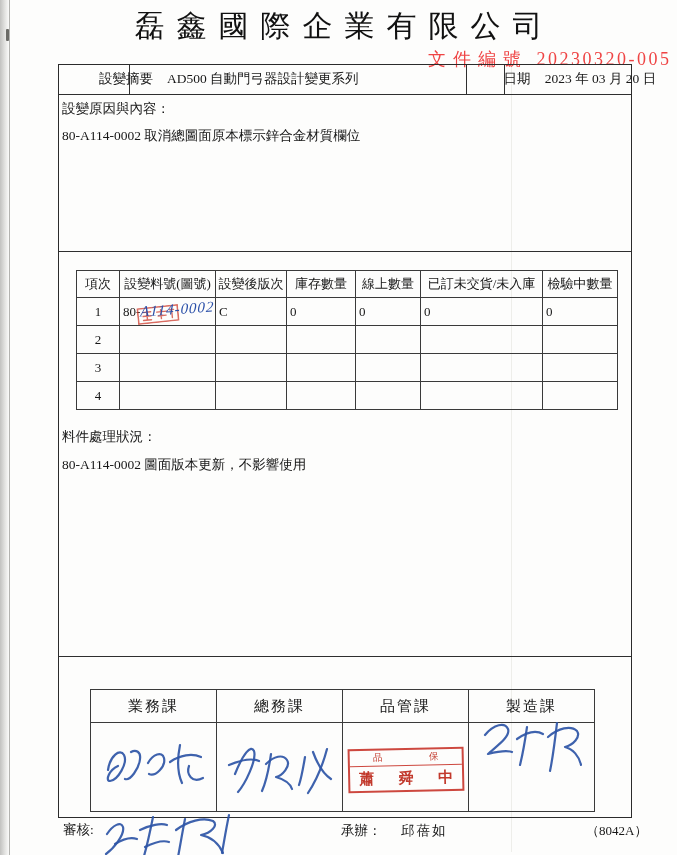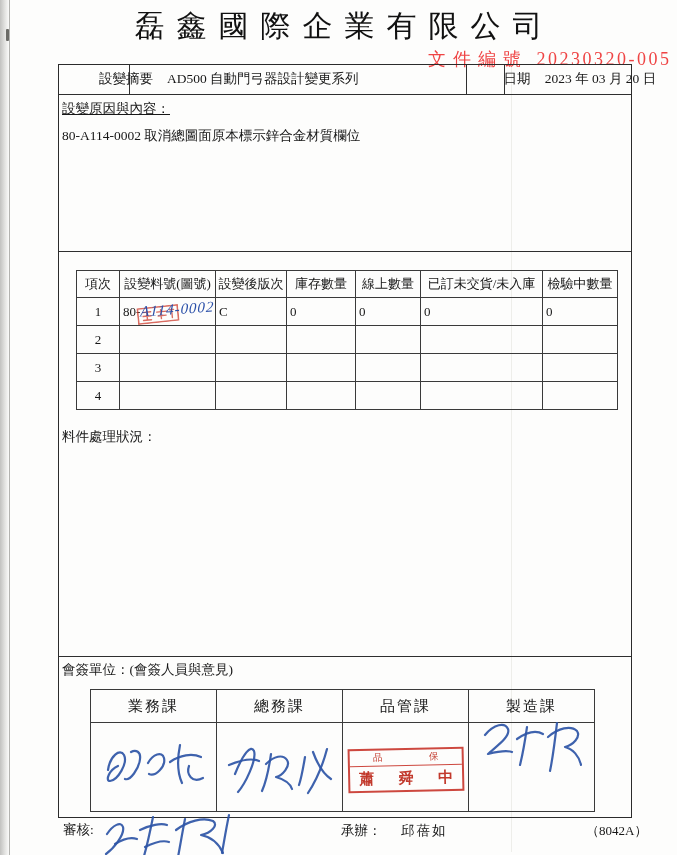--- a/index.html
+++ b/index.html
@@ -22,21 +22,21 @@
   .outer-box{left:58px;top:64px;width:574px;height:754px;border:1.6px solid #2b2b2b;box-sizing:border-box;}
   .hline{position:absolute;left:0;width:100%;height:0;border-top:1.4px solid #2f2f2f;}
   .vline{position:absolute;top:0;width:0;border-left:1.3px solid #2f2f2f;}
   
   .cell-label{font-size:13.5px;line-height:29px;padding-left:33px;}
   .summary-label{left:58px;top:64px;width:70px;text-align:center;}
   .summary-value{left:134px;top:64px;}
   .date-label{left:465px;top:64px;width:38px;text-align:center;}
   .date-value{left:503px;top:64px;width:129px;text-align:center;}
   .section-label{font-size:13.5px;}
-  .reason-label{left:62px;top:100px;text-decoration:underline;}
+  .reason-label{left:62px;top:100px;}
   .reason-content{left:62px;top:127px;font-size:13.5px;}
   .handling-label{left:62px;top:428px;}
   .handling-content{left:62px;top:456px;font-size:13.5px;}
   .signoff-label{left:62px;top:661px;}
   
   table{border-collapse:collapse;table-layout:fixed;padding-left:12px;}
   .items{left:76px;top:270px;width:541px;font-size:13px;}
   .items th,.items td{border:1.2px solid #3a3a3a;padding:0 3px;overflow:hidden;white-space:nowrap;}
   .items th{font-weight:normal;text-align:center;height:26px;padding:0 1px;}
   .items td{height:27px;text-align:left;}
@@ -163,22 +163,22 @@
           <td></td>
           <td></td>
         <td></td>
           <td></td>
           <td></td>
       </tr>
     </tbody>
   </table>
 
   <div class="abs section-label handling-label">料件處理狀況：</div>
-
-  <div class="abs section-label signoff-label">會簽單位：(會簽人員與意見)</div>
+  <div class="abs handling-content">80-A114-0002 圖面版本更新，不影響使用</div>
+
 
   <table class="abs signoff">
     <colgroup>
         <col style="width:126px">
         <col style="width:126px">
         <col style="width:126px">
         <col style="width:126px">
       </colgroup>
     <thead>
       <tr>

